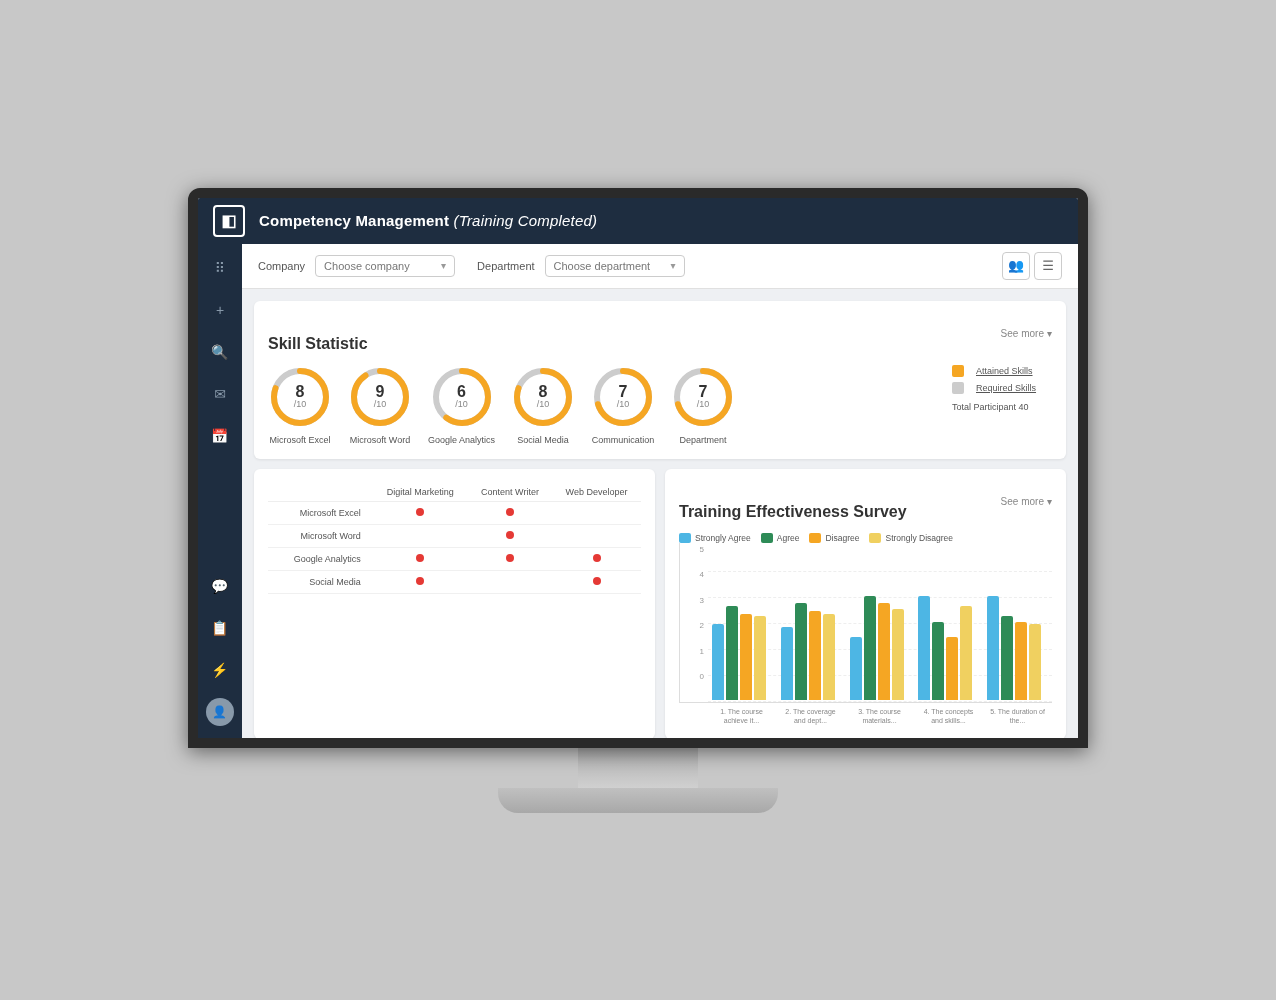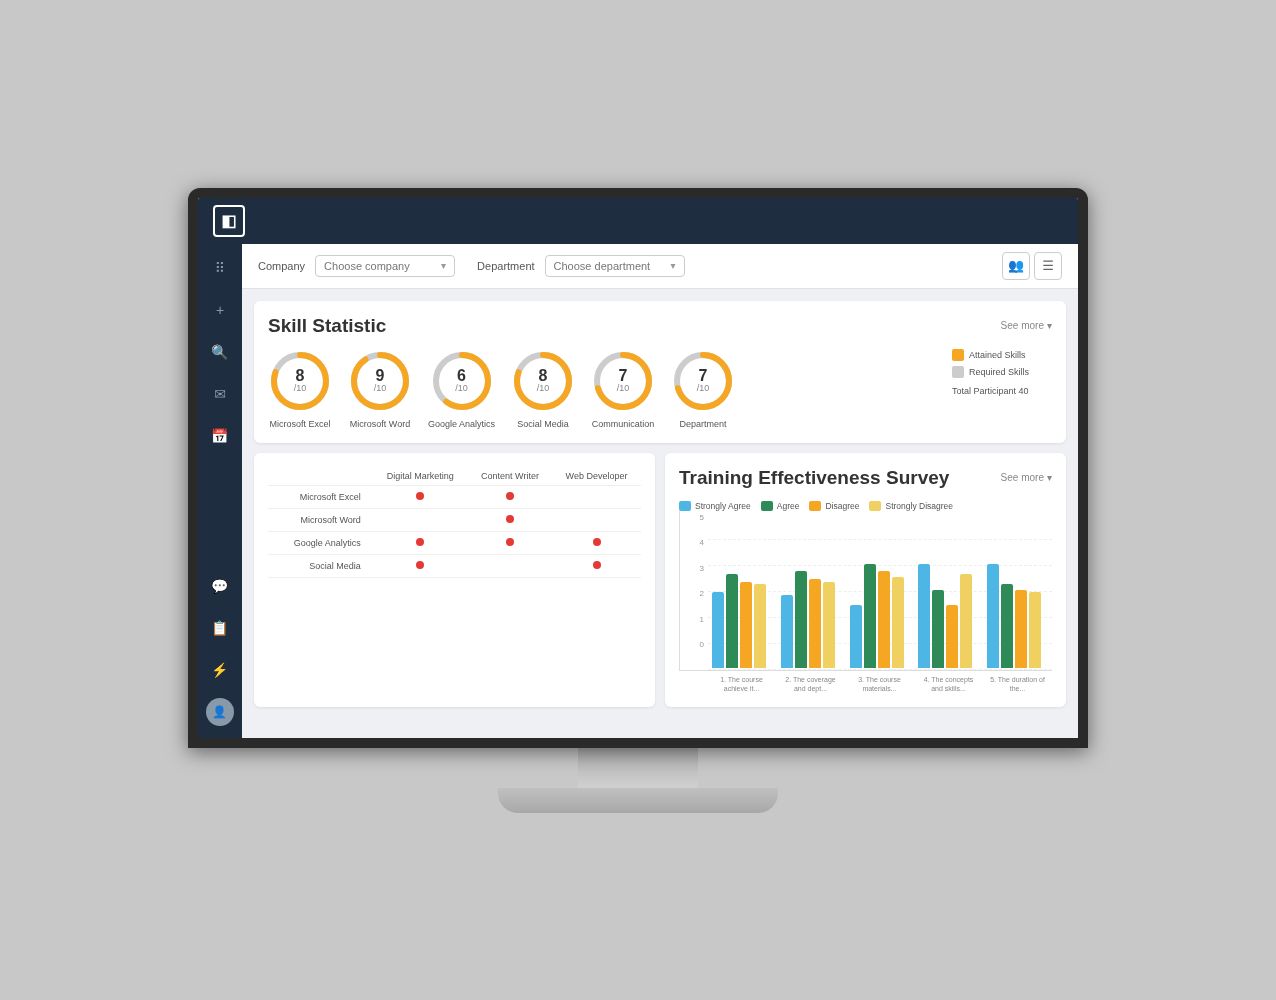--- a/index.html
+++ b/index.html
@@ -223,23 +223,24 @@
     }
 
     .panel-header {
       display: flex;
       align-items: center;
       justify-content: space-between;
       margin-bottom: 12px;
     }
 
     .panel-title {
-      font-size: 19px;
+      font-size: 16px;
       font-weight: 600;
       color: #333;
+      margin-top: 20px;
     }
 
     .see-more {
       font-size: 10px;
       color: #888;
       cursor: pointer;
       display: flex;
       align-items: center;
       gap: 3px;
     }
@@ -304,22 +305,23 @@
     
     .legend {
       min-width: 100px;
       font-size: 9px;
       color: #555;
     }
 
     .legend-item {
       display: flex;
       align-items: center;
-      gap: 5px;
+      gap: 12px;
       margin-bottom: 5px;
+      text-decoration: underline;
     }
 
     .legend-dot {
       width: 12px;
       height: 12px;
       border-radius: 2px;
     }
 
     .legend-total {
       font-size: 9px;
@@ -483,20 +485,23 @@
   </style>
 </head>
 <body>
 
 <div class="monitor-wrapper">
   <div class="monitor-screen">
     <div class="app-container">
 
       <div class="top-bar">
         <div class="logo-box">◧</div>
+        <span class="app-title">
+          <span>Competency Management</span><span class="app-title-italic"> (Training Completed)</span>
+        </span>
       </div>
 
       <div class="main-area">
 
         <div class="sidebar">
           <div class="sidebar-icon">⠿</div>
           <div class="sidebar-icon">+</div>
           <div class="sidebar-icon">🔍</div>
           <div class="sidebar-icon">✉</div>
           <div class="sidebar-icon">📅</div>

